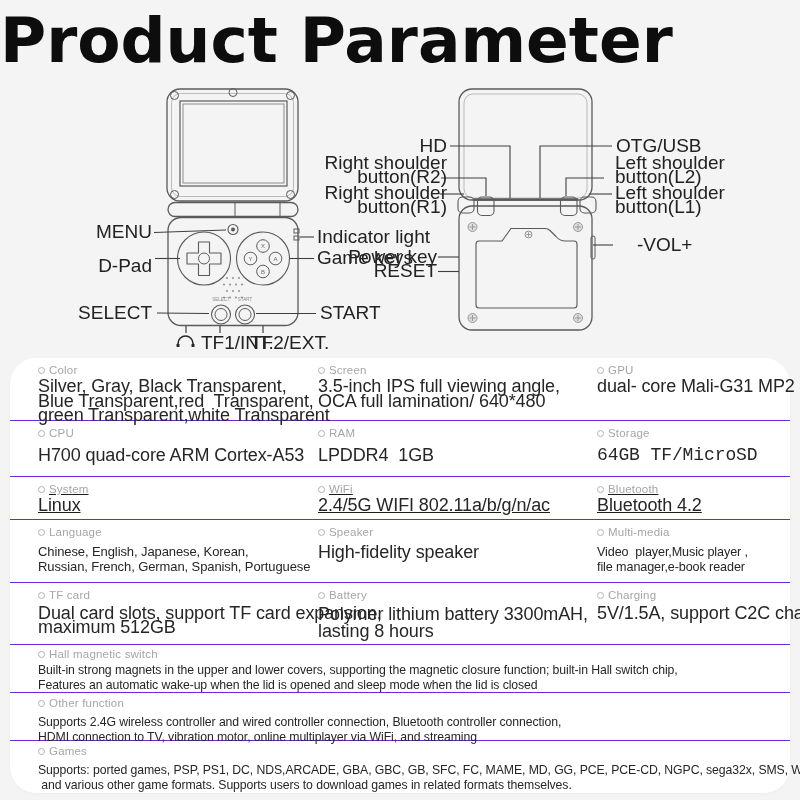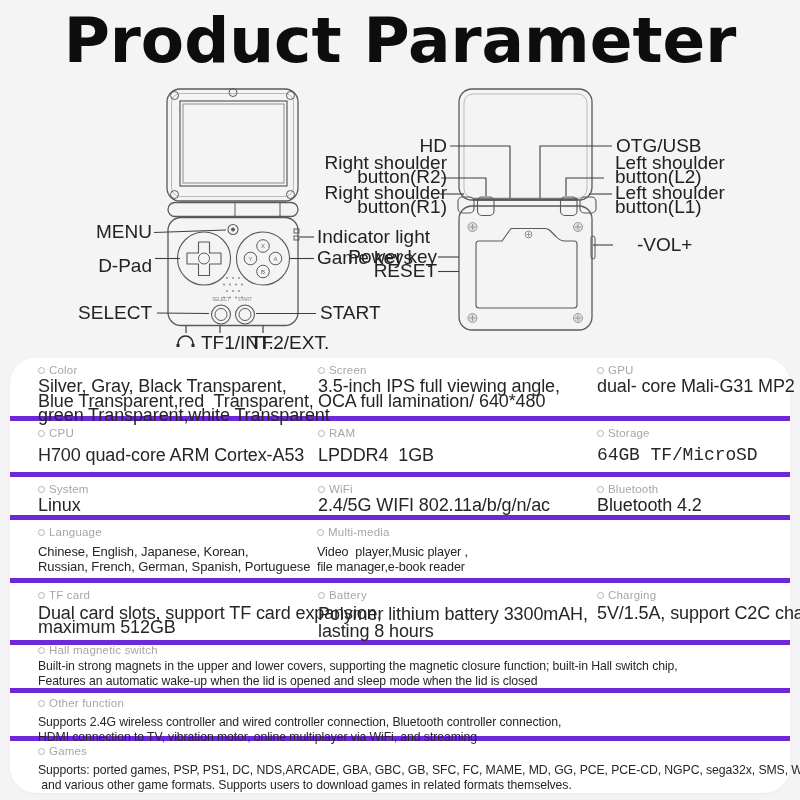--- a/index.html
+++ b/index.html
@@ -5,40 +5,40 @@
   html,body{margin:0;padding:0;}
   body{
     width:800px;height:800px;position:relative;overflow:hidden;
     background:#f4f4f4;
     font-family:"Liberation Sans", sans-serif;
     color:#1c1c1c;
   }
   
   .title{
     position:absolute;top:4px;left:0;width:800px;
-    text-align:center;
+    text-align:left;
     font-family:"DejaVu Sans", sans-serif;
     font-weight:700;font-size:63px;letter-spacing:0px;
     color:#0d0d0d;white-space:nowrap;
   }
   
   svg.diagram{position:absolute;left:0;top:0;pointer-events:none;}
   .dlabel{
     position:absolute;font-size:19px;line-height:14px;color:#222;
     white-space:pre-line;
   }
   .r{text-align:right;}
   
   .spec-card{
     position:absolute;left:10px;top:358px;width:780px;height:435px;
     background:#ffffff;border-radius:26px;
     box-shadow:0 1px 3px rgba(0,0,0,0.04);
     display:flex;flex-direction:column;
   }
-  .srow{display:flex;border-bottom:5px solid #6d28d9;box-sizing:border-box;}
+  .srow{display:flex;border-bottom:1px solid #6d28d9;box-sizing:border-box;}
   .srow:last-child{border-bottom:none;}
   .cell{box-sizing:border-box;padding-top:5px;}
   .c1{width:295px;padding-left:28px;}
   .c2{width:280px;padding-left:13px;}
   .c3{width:205px;padding-left:12px;}
   .full{padding-left:28px;padding-top:3px;}
   .spec-label{
     font-size:11.5px;color:#a6a6a6;letter-spacing:0.2px;height:14px;
     display:flex;align-items:center;
   }
@@ -258,21 +258,21 @@
     </div>
     <div class="cell c3">
       <div class="spec-label">
           <span class="bullet"></span>
           <span>Storage</span>
         </div>
       <div class="spec-value" style="margin-top:8px;font-family:Liberation Mono, monospace;">64GB TF/MicroSD</div>
     </div>
   </div>
 
-  <div class="srow" style="height:43px;">
+  <div class="srow" style="height:43px;text-decoration:underline;">
     <div class="cell c1">
       <div class="spec-label">
           <span class="bullet"></span>
           <span>System</span>
         </div>
       <div class="spec-value">Linux</div>
     </div>
     <div class="cell c2">
       <div class="spec-label">
           <span class="bullet"></span>
@@ -291,20 +291,27 @@
 
   <div class="srow" style="height:63px;">
     <div class="cell c1">
       <div class="spec-label">
           <span class="bullet"></span>
           <span>Language</span>
         </div>
       <div class="spec-value" style="margin-top:6px;font-size:13px;">Chinese, English, Japanese, Korean,
 Russian, French, German, Spanish, Portuguese</div>
     </div>
+    <div class="cell c2">
+      <div class="spec-label">
+          <span class="bullet"></span>
+          <span>Speaker</span>
+        </div>
+      <div class="spec-value" style="margin-top:6px;">High-fidelity speaker</div>
+    </div>
     <div class="cell c3">
       <div class="spec-label">
           <span class="bullet"></span>
           <span>Multi-media</span>
         </div>
       <div class="spec-value" style="margin-top:6px;font-size:12.6px;">Video  player,Music player ,
 file manager,e-book reader</div>
     </div>
   </div>
 

